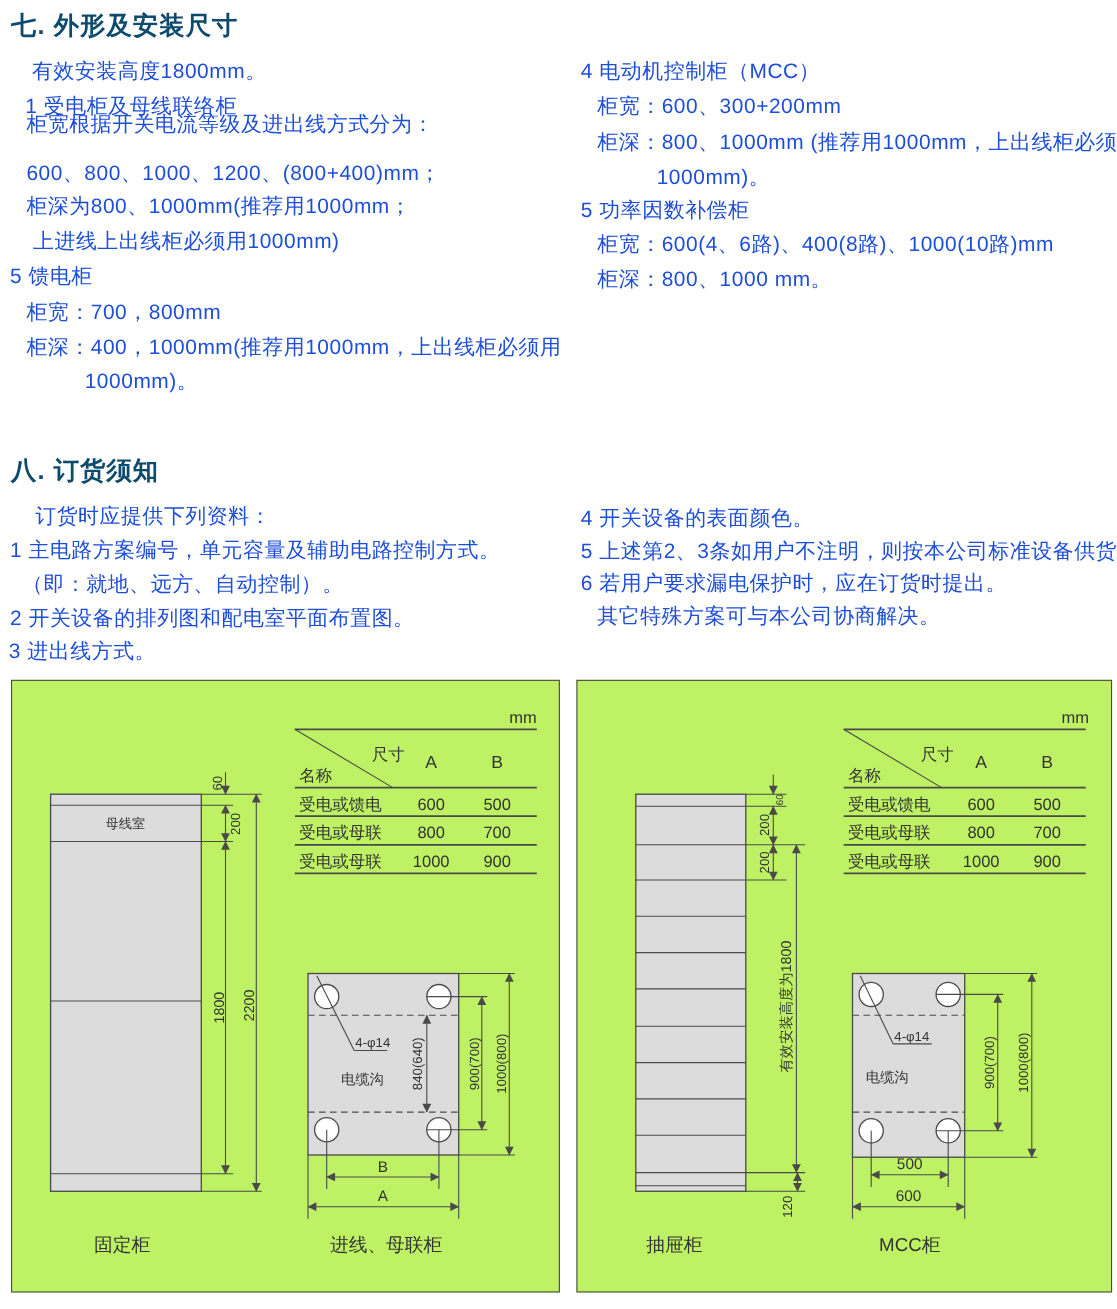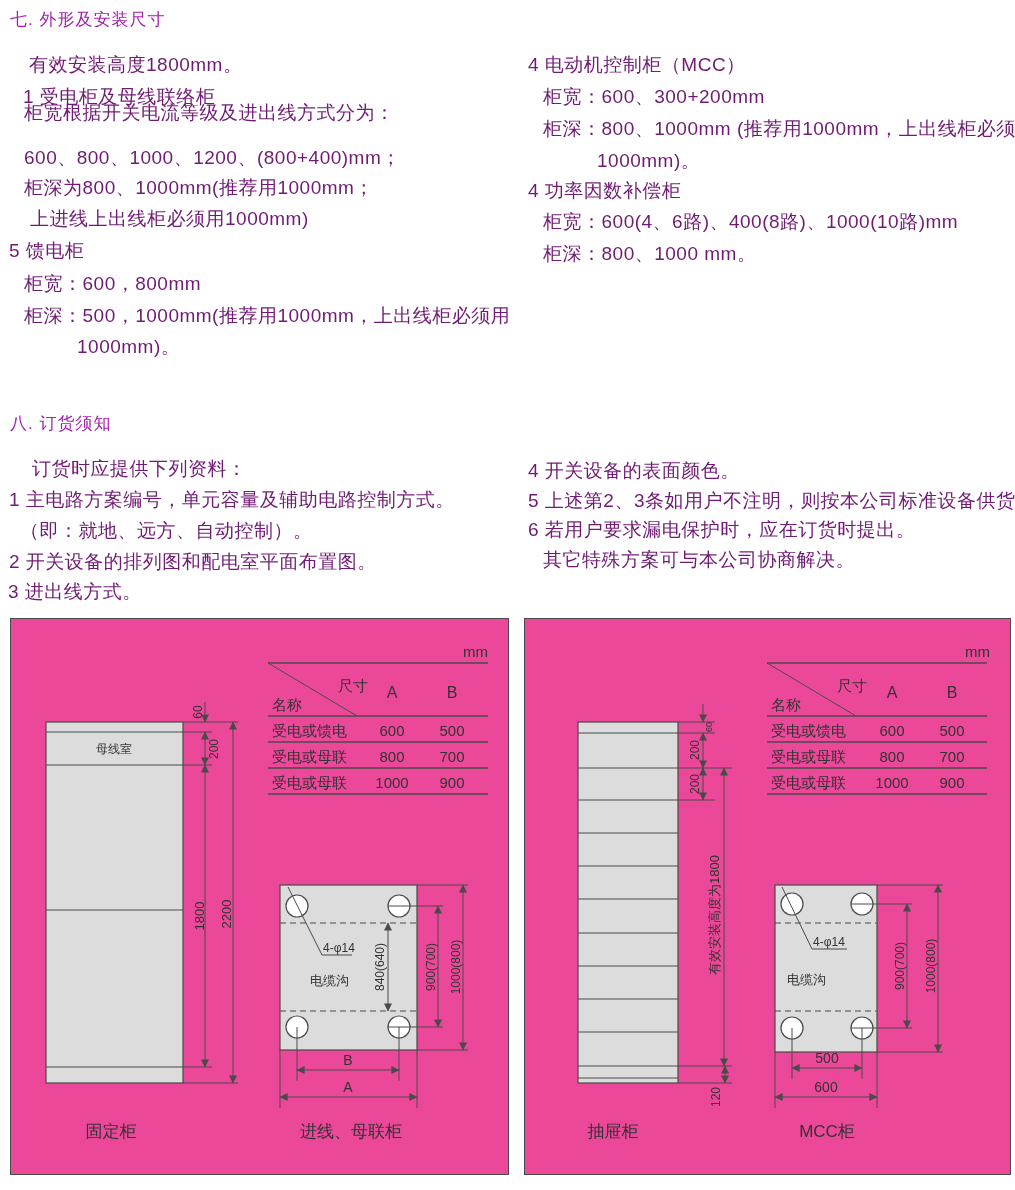--- a/index.html
+++ b/index.html
@@ -2,29 +2,29 @@
 <html><head>
 <meta charset="utf-8">
 <style>
   html,body{margin:0;padding:0;}
   body{
     width:1015px;height:1190px;position:relative;background:#ffffff;
     font-family:"Liberation Sans","DejaVu Sans",sans-serif;
     color:#2b2b2b;overflow:hidden;
   }
   .heading{
-    position:absolute;font-size:17px;font-weight:normal;color:#a21caf;
+    position:absolute;font-size:23px;font-weight:bold;color:#0c4a6e;
     white-space:nowrap;letter-spacing:1px;
   }
   .tl{
-    position:absolute;font-size:19px;color:#701a75;white-space:nowrap;
+    position:absolute;font-size:19px;color:#1d4ed8;white-space:nowrap;
     letter-spacing:0.5px;
   }
   .panel{
-    position:absolute;border:1.5px solid #4a4a4a;background:#ec4899;
+    position:absolute;border:1.5px solid #4a4a4a;background:#bef264;
     box-sizing:border-box;
     text-align:right;
   }
   #panel-left{left:10px;top:618px;width:499px;height:557px;}
   #panel-right{left:524px;top:618px;width:487px;height:557px;}
   .diagram{position:absolute;left:0;top:0;display:block;}
   .diagram text{font-family:"Liberation Sans","DejaVu Sans",sans-serif;fill:#333333;}
   .diagram line, .diagram path.ln{stroke:#4a4a4a;stroke-width:1;fill:none;}
   .diagram .thick{stroke-width:1.6;}
   .diagram .dash{stroke-dasharray:6 4;}
@@ -36,29 +36,29 @@
 
 <div class="heading" style="left:10px;top:8px">七. 外形及安装尺寸</div>
 
 <div class="tl" style="left:29px;top:52px">有效安装高度1800mm。</div>
 <div class="tl" style="left:23px;top:84px">1 受电柜及母线联络柜</div>
 <div class="tl" style="left:24px;top:100px">柜宽根据开关电流等级及进出线方式分为：</div>
 <div class="tl" style="left:24px;top:145px">600、800、1000、1200、(800+400)mm；</div>
 <div class="tl" style="left:24px;top:175px">柜深为800、1000mm(推荐用1000mm；</div>
 <div class="tl" style="left:30px;top:206px">上进线上出线柜必须用1000mm)</div>
 <div class="tl" style="left:9px;top:238px">5 馈电柜</div>
-<div class="tl" style="left:24px;top:271px">柜宽：600，800mm</div>
-<div class="tl" style="left:24px;top:303px">柜深：500，1000mm(推荐用1000mm，上出线柜必须用</div>
+<div class="tl" style="left:24px;top:271px">柜宽：700，800mm</div>
+<div class="tl" style="left:24px;top:303px">柜深：400，1000mm(推荐用1000mm，上出线柜必须用</div>
 <div class="tl" style="left:77px;top:334px">1000mm)。</div>
 
 <div class="tl" style="left:528px;top:52px">4 电动机控制柜（MCC）</div>
 <div class="tl" style="left:543px;top:84px">柜宽：600、300+200mm</div>
 <div class="tl" style="left:543px;top:116px">柜深：800、1000mm (推荐用1000mm，上出线柜必须用</div>
 <div class="tl" style="left:597px;top:148px">1000mm)。</div>
-<div class="tl" style="left:528px;top:178px">4 功率因数补偿柜</div>
+<div class="tl" style="left:528px;top:178px">5 功率因数补偿柜</div>
 <div class="tl" style="left:543px;top:209px">柜宽：600(4、6路)、400(8路)、1000(10路)mm</div>
 <div class="tl" style="left:543px;top:241px">柜深：800、1000 mm。</div>
 
 <div class="heading" style="left:10px;top:412px">八. 订货须知</div>
 
 <div class="tl" style="left:32px;top:456px">订货时应提供下列资料：</div>
 <div class="tl" style="left:9px;top:487px">1 主电路方案编号，单元容量及辅助电路控制方式。</div>
 <div class="tl" style="left:20px;top:518px">（即：就地、远方、自动控制）。</div>
 <div class="tl" style="left:9px;top:549px">2 开关设备的排列图和配电室平面布置图。</div>
 <div class="tl" style="left:8px;top:579px">3 进出线方式。</div>

